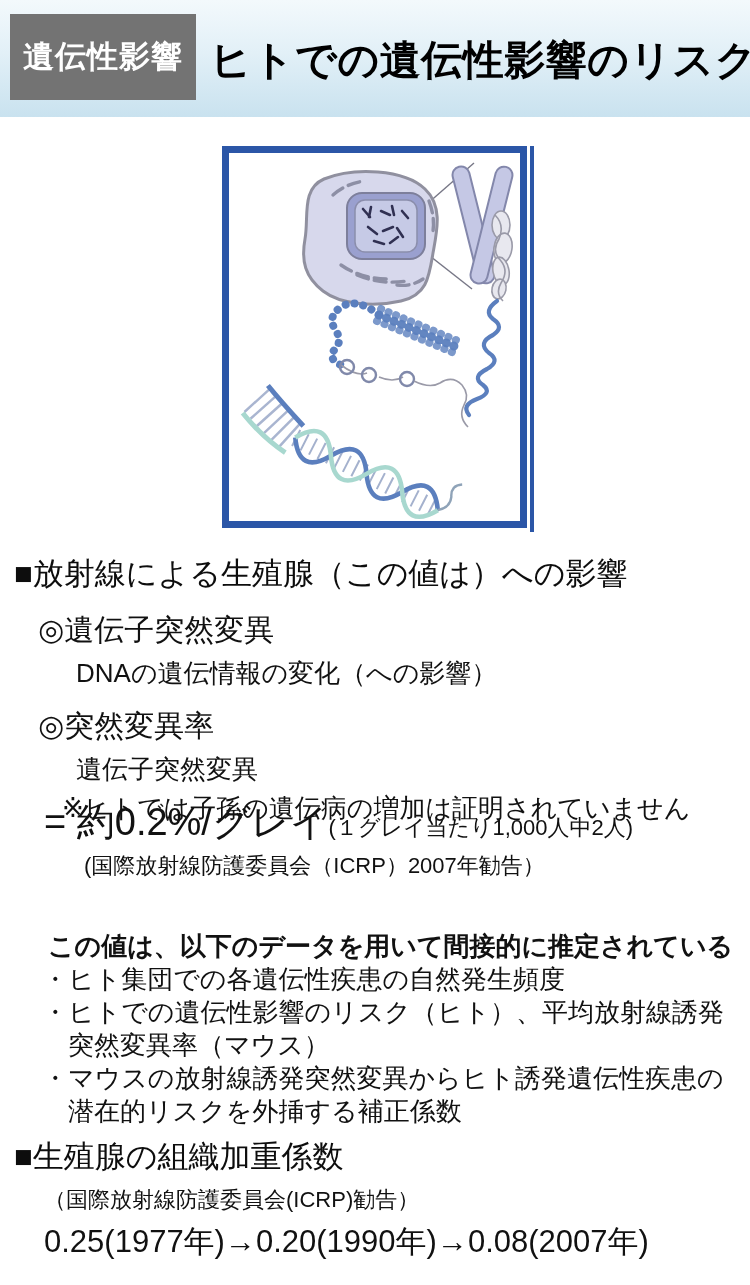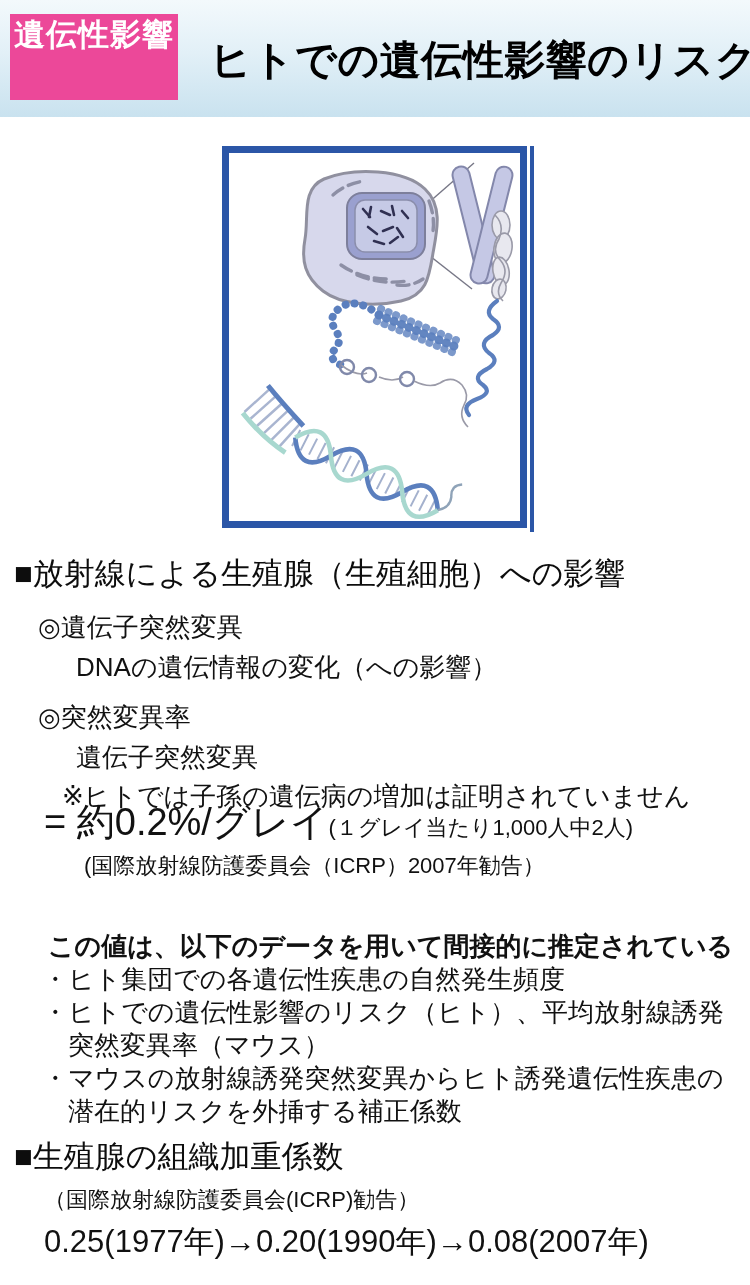--- a/index.html
+++ b/index.html
@@ -7,43 +7,43 @@
     width:750px;height:1285px;position:relative;background:#ffffff;
     font-family:"Liberation Sans","DejaVu Sans",sans-serif;
     color:#111;overflow:hidden;
   }
   
   .band{
     position:absolute;left:0;top:0;width:750px;height:117px;
     background:linear-gradient(180deg,#f3f9fc 0%,#e2f0f7 45%,#c9e2ef 100%);
   }
   .tag-box{
-    position:absolute;left:10px;top:14px;width:168px;height:86px;
-    background:#ec4899;display:flex;justify-content:center;
+    position:absolute;left:10px;top:14px;width:186px;height:86px;
+    background:#737373;display:flex;align-items:center;justify-content:center;
   }
   .tag-box span{color:#fff;font-size:31px;font-weight:bold;letter-spacing:1px;}
   .page-title{
     position:absolute;left:210px;top:33px;font-size:41px;font-weight:bold;
     color:#000;letter-spacing:0.5px;white-space:nowrap;
   }
   
   .figure-frame{
     position:absolute;left:222px;top:146px;width:305px;height:382px;
     box-sizing:border-box;border:7px solid #2b56a7;background:#fff;
   }
   .figure-frame::after{ 
     content:"";position:absolute;top:-7px;right:-14px;width:4px;height:calc(100% + 18px);
     background:#2b56a7;
   }
   .figure-frame svg{display:block;width:291px;height:368px;}
   
   .sec{position:absolute;left:14px;white-space:nowrap;}
   .h-main{font-size:31px;color:#0d0d0d;letter-spacing:0px;}
   #sec1{top:553px;}
-  #sec1 .item-label{font-size:26px;margin-left:24px;margin-top:15px;}
+  #sec1 .item-label{font-size:30px;margin-left:24px;margin-top:15px;}
   #sec1 .item-detail{font-size:26px;margin-left:62px;margin-top:5px;}
   #sec1 .item-note{font-size:26px;margin-left:48px;margin-top:4px;}
   #sec2{top:788px;}
   #sec2 .value-line{margin-left:30px;margin-top:9px;}
   #sec2 .value-main{font-size:38px;}
   #sec2 .value-sub{font-size:22px;}
   #sec2 .source{font-size:22px;margin-left:70px;margin-top:3px;}
   #sec3{left:42px;top:930px;font-size:26px;line-height:33px;}
   #sec3 .intro{margin-left:6px;font-weight:bold;}
   #sec3 .est-point{white-space:pre-line;}
@@ -137,21 +137,21 @@
 
       <path d="M56,8 Q76,40 96,8 Q116,-24 136,8 Q156,40 176,8 Q196,-24 216,8" stroke="#5b7fbe" stroke-width="4.6"></path>
       <path d="M56,8 Q76,-24 96,8 Q116,40 136,8 Q156,-24 176,8 Q196,40 216,8" stroke="#a8d8cf" stroke-width="4.6"></path>
 
       <path d="M216,8 q10,-8 6,-18 q-6,-10 4,-16" stroke="#8fa3b8" stroke-width="2.4"></path>
     </g>
   </svg>
 </div>
 
 <div class="sec" id="sec1">
-  <div class="h-main">■放射線による生殖腺（生殖細胞）への影響</div>
+  <div class="h-main">■放射線による生殖腺（この値は）への影響</div>
   <div class="item-label">◎遺伝子突然変異</div>
   <div class="item-detail">DNAの遺伝情報の変化（への影響）</div>
   <div class="item-label">◎突然変異率</div>
   <div class="item-detail">遺伝子突然変異</div>
   <div class="item-note">※ヒトでは子孫の遺伝病の増加は証明されていません</div>
 </div>
 
 <div class="sec" id="sec2">
   <div class="value-line">
     <span class="value-main">= 約0.2%/グレイ</span><span class="value-sub">(１グレイ当たり1,000人中2人)</span>

